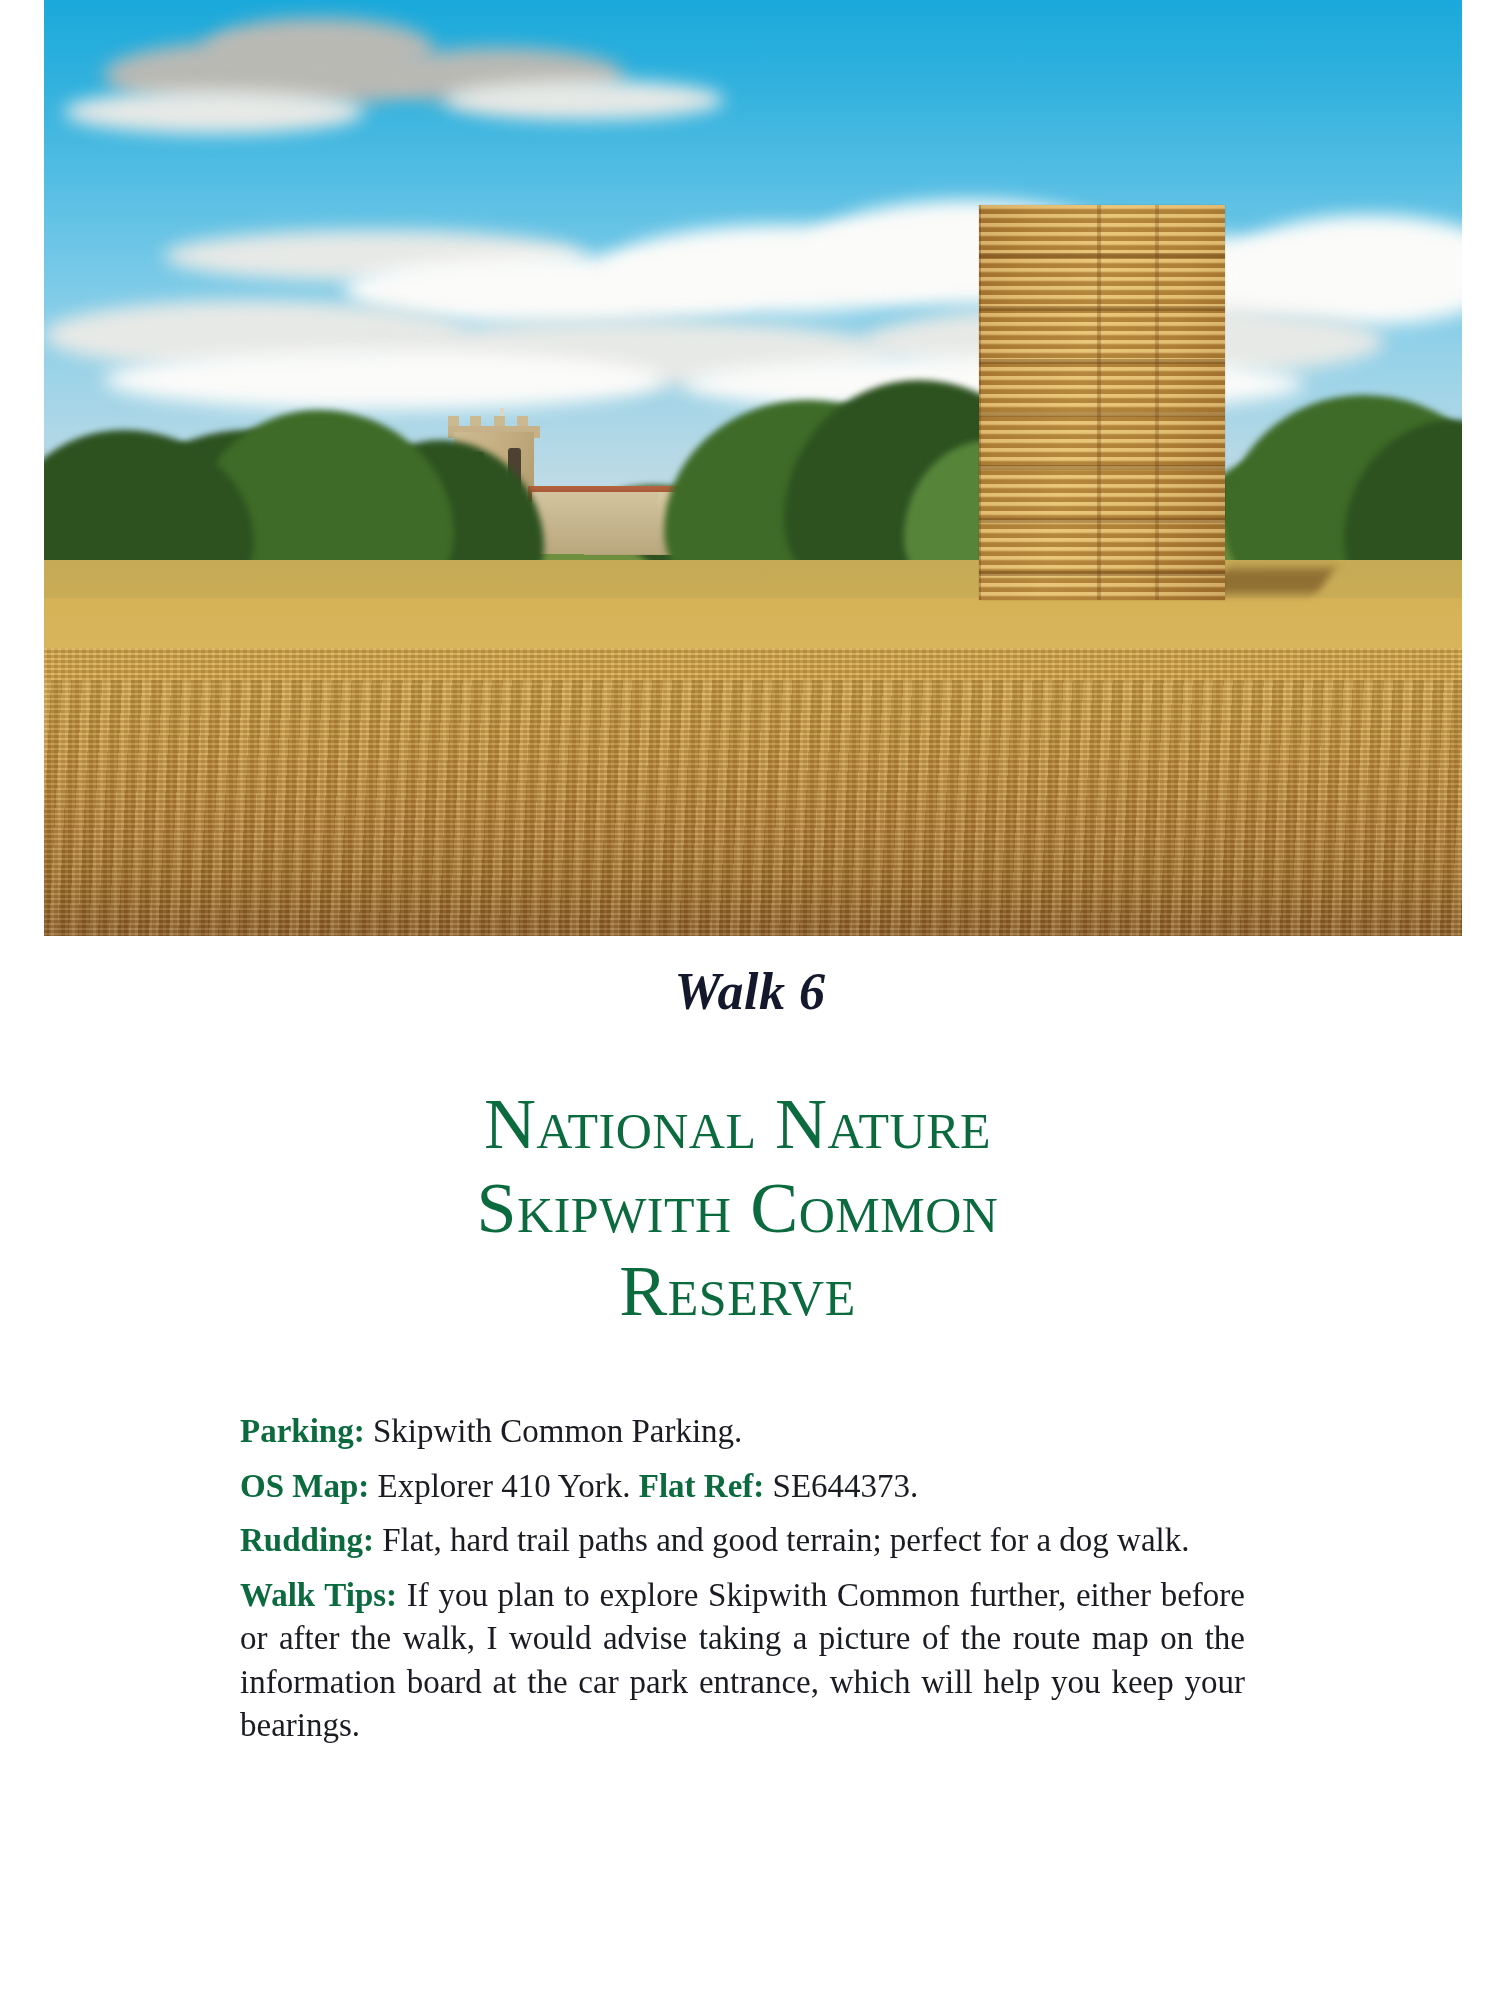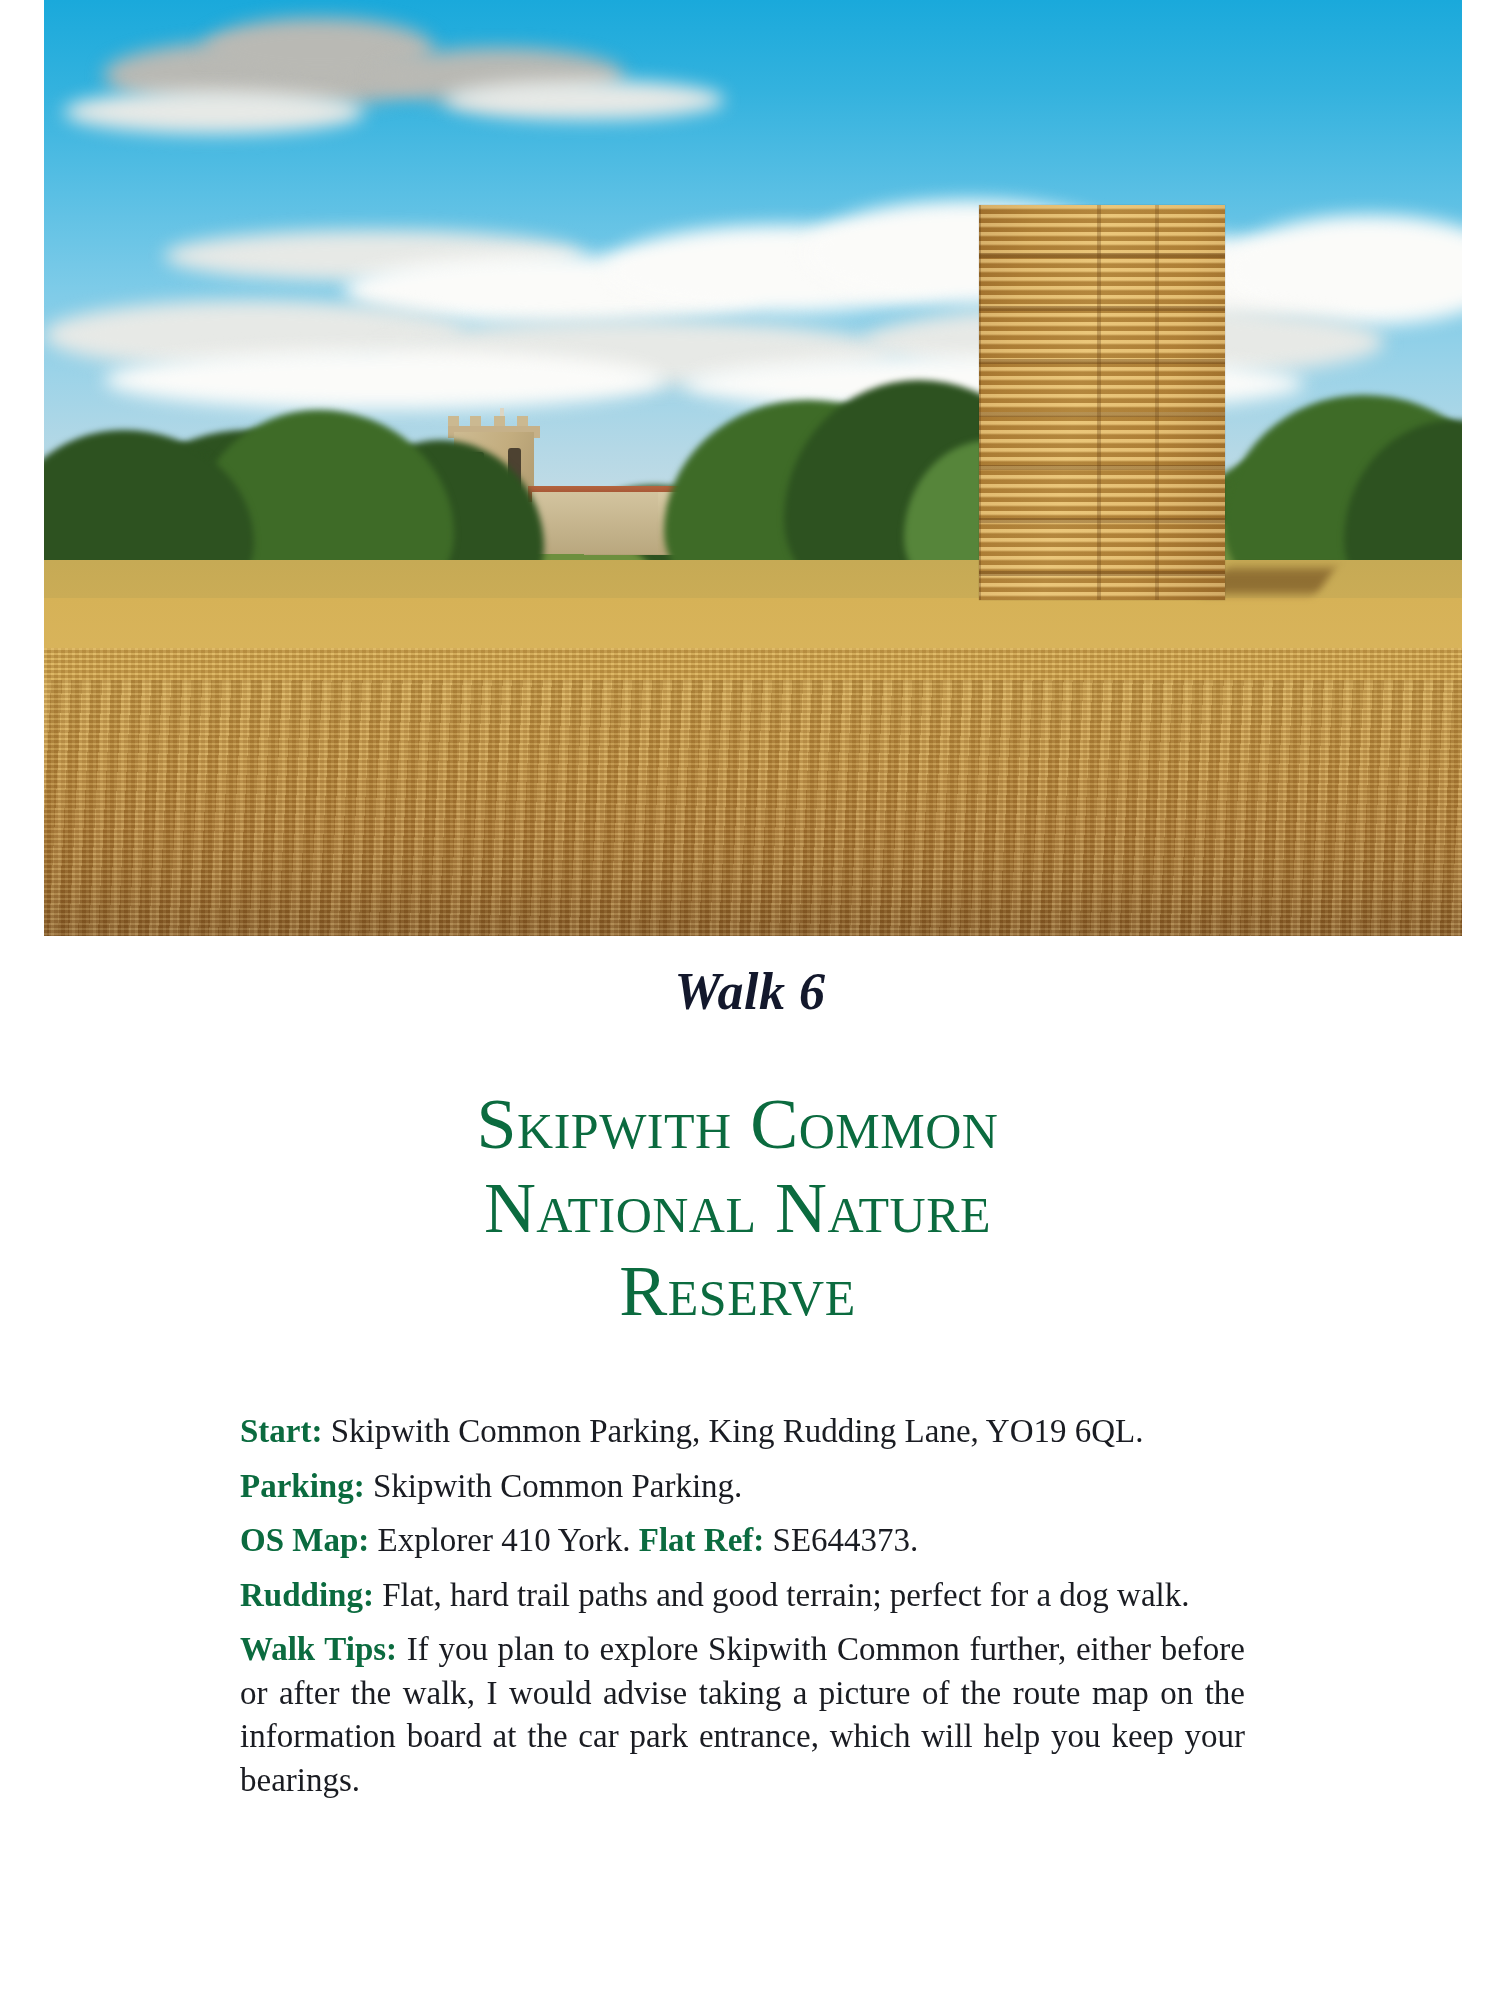--- a/index.html
+++ b/index.html
@@ -341,32 +341,28 @@
 
       <div class="field-near"></div>
       <div class="stubble"></div>
       <div class="stubble-rows"></div>
     </div>
   </div>
 
   <div class="walk-number">Walk 6</div>
 
   <h1 class="title">
+    <span class="ln">National Nature</span>
     <span class="ln">Skipwith Common</span>
-    <span class="ln">National Nature</span>
     <span class="ln">Reserve</span>
   </h1>
 
   <div class="details">
 
 
-    <p>
-      <span class="lbl">Start:</span>
-      <span>Skipwith Common Parking, King Rudding Lane, YO19 6QL.</span>
-    </p>
 
     <p>
       <span class="lbl">Parking:</span>
       <span>Skipwith Common Parking.</span>
     </p>
 
     <p>
       <span class="lbl">OS Map:</span>
       <span>Explorer 410 York.</span>
       <span class="lbl">Flat Ref:</span>

